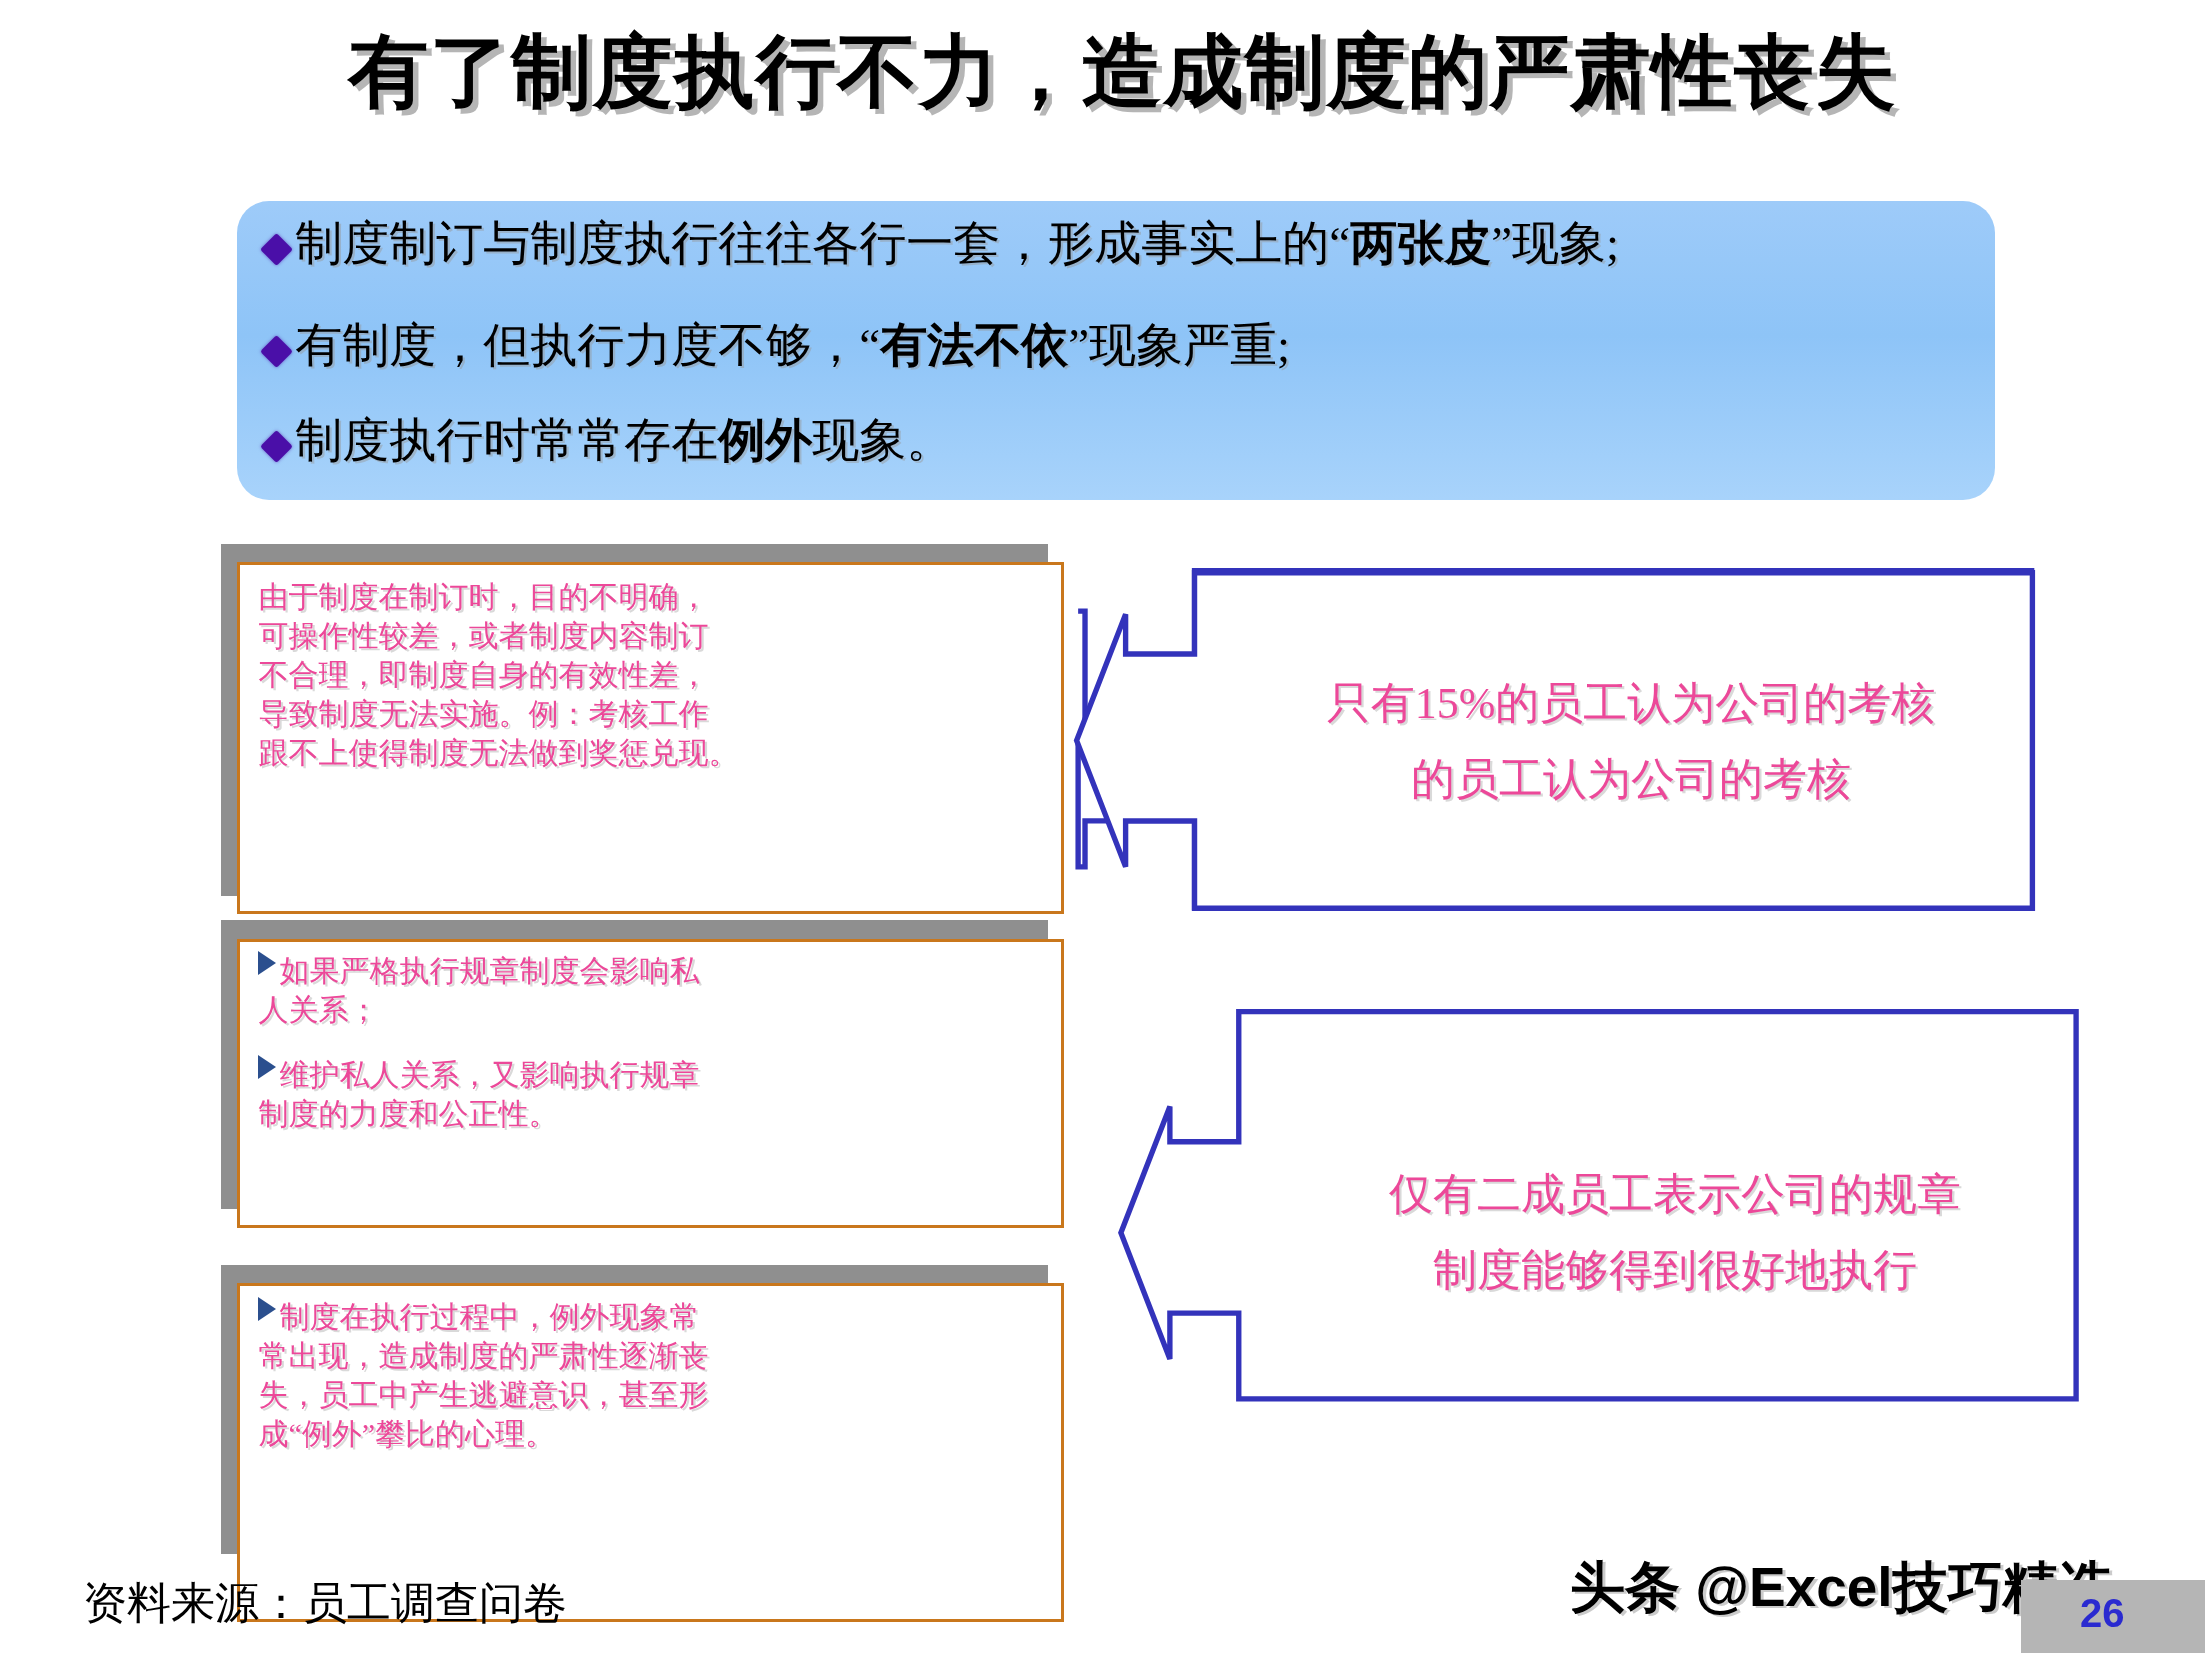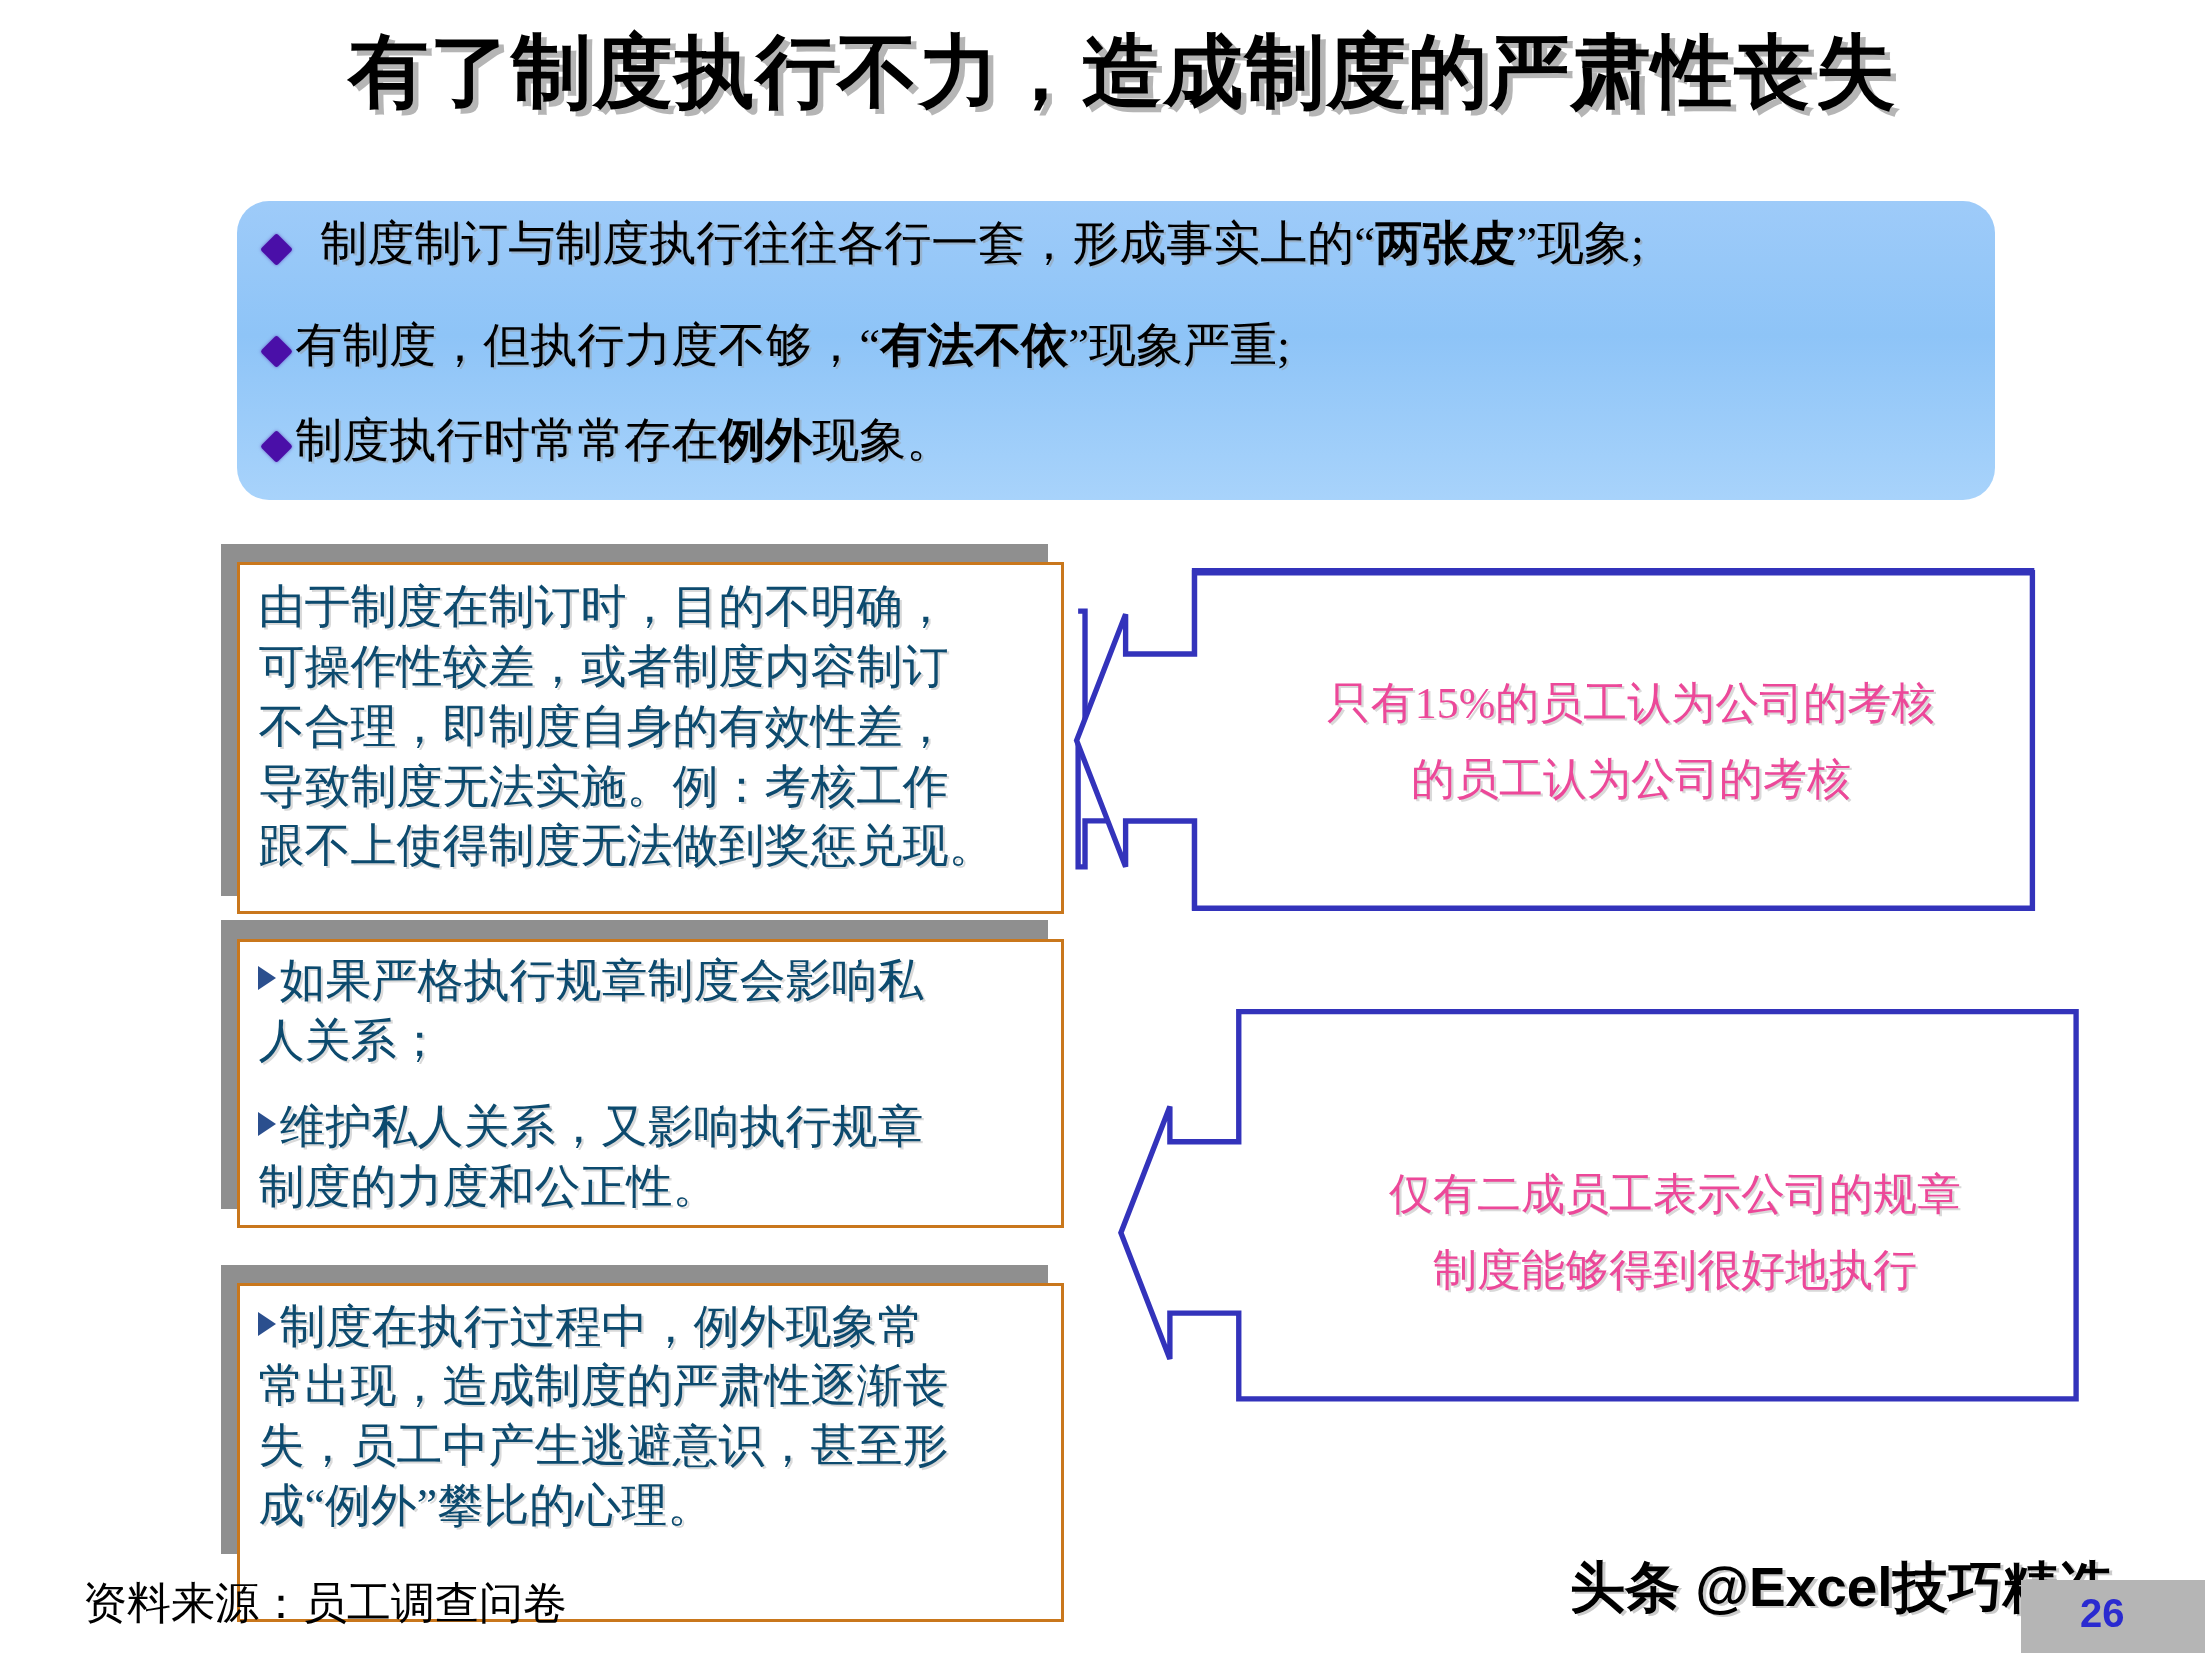--- a/index.html
+++ b/index.html
@@ -46,21 +46,21 @@
     background: linear-gradient(180deg, #9ecbf9 0%, #8ec4f7 45%, #a8d3fb 100%);
     border-radius: 32px;
   }
   .bl-row {
     position: absolute;
     left: 27.6px;
     display: flex;
     align-items: flex-start;
     white-space: nowrap;
   }
-  .bl-row.r1 { top: 10.7px; gap: 25px; }
+  .bl-row.r1 { top: 10.7px; }
   .bl-row.r2 { top: 113px; }
   .bl-row.r3 { top: 208px; }
   .diamond {
     width: 23px;
     height: 23px;
     background: #4a0fa8;
     transform: rotate(45deg);
     margin-top: 26px;
     margin-right: 7.7px;
     flex: 0 0 auto;
@@ -86,23 +86,23 @@
   .noteshadow {
     position: absolute;
     background: #8f8f8f;
   }
   .note-text {
     position: absolute;
     left: 18.4px;
     right: 14px;
     top: 12.3px;
     font-family: "Liberation Serif", "DejaVu Serif", serif;
-    font-size: 46px;
+    font-size: 30px;
     line-height: 1.30;
-    color: #0c4a6e;
+    color: #ec4899;
     text-shadow: 2.3px 2.3px 0px rgba(160,160,160,0.40);
   }
   .note-line { display: block; white-space: nowrap; }
 
   .tri {
     display: inline-block;
     width: 0; height: 0;
     border-left: 18.4px solid #2b4f8e;
     border-top: 12.3px solid transparent;
     border-bottom: 12.3px solid transparent;

